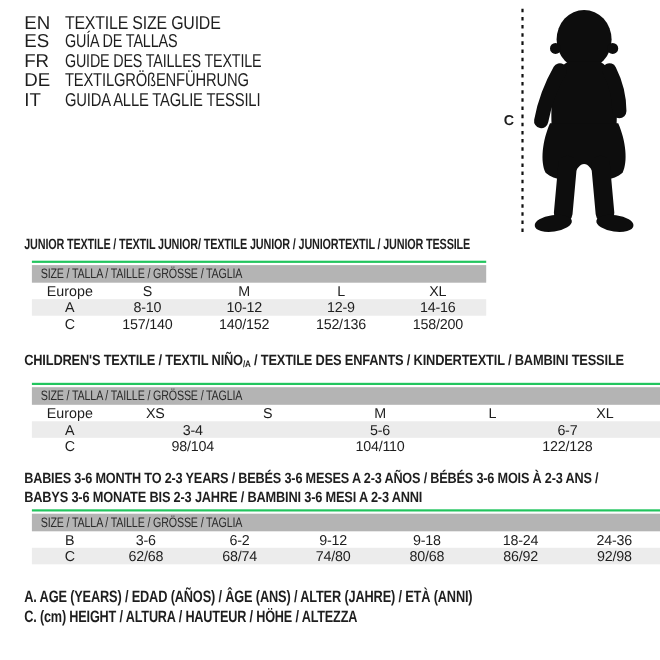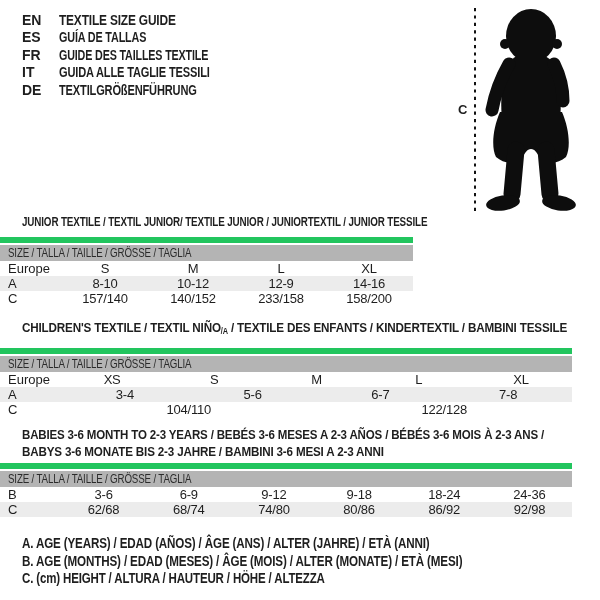--- a/index.html
+++ b/index.html
@@ -1,40 +1,40 @@
 <!DOCTYPE html>
 <html><head>
 <meta charset="utf-8">
 <style>
   html,body{margin:0;padding:0;background:#fff;}
   .page{position:relative;width:600px;height:600px;background:#ffffff;overflow:hidden;
         font-family:"Liberation Sans","DejaVu Sans",sans-serif;color:#1e1e1e;}
   .fit{display:inline-block;white-space:nowrap;transform-origin:left center;letter-spacing:-0.2px;}
 
   
-  .lang{position:absolute;left:22px;top:12px;font-size:14px;font-weight:bold;line-height:17.4px;}
+  .lang{position:absolute;left:22px;top:12px;font-size:17px;font-weight:normal;line-height:17.4px;}
   .lang-row{display:flex;}
   .lang-code{width:37px;flex:0 0 37px;}
 
   
   .figure{position:absolute;left:455px;top:0;width:145px;height:220px;}
   .figure svg{position:absolute;left:0;top:0;}
   .c-label{position:absolute;left:3px;top:102px;font-size:13px;font-weight:bold;}
 
   
   .sec-title{position:absolute;left:22px;font-size:13.5px;font-weight:bold;line-height:17px;}
   .subsm{font-size:8.5px;vertical-align:-2px;}
 
   
-  .size-table{position:absolute;left:0;border-top:6px solid #22c55e;}
+  .size-table{position:absolute;left:29px;border-top:2px solid #22c55e;}
   .st-head{margin-top:2px;height:16px;line-height:16px;background:#b4b4b4;padding-left:8px;
            font-size:12.5px;color:#2b2b2b;}
   .st-row{display:flex;height:15px;line-height:15px;font-size:13px;}
   .shaded{background:#ececec;}
-  .st-label{width:61px;flex:0 0 61px;padding-left:8px;box-sizing:border-box;}
+  .st-label{width:61px;flex:0 0 61px;padding-left:8px;box-sizing:border-box;text-align:center;}
   .st-cell{flex:1;text-align:center;letter-spacing:-0.2px;}
 
   
   .foot{position:absolute;left:22px;top:534px;font-size:15px;font-weight:bold;line-height:17.5px;}
 </style>
 </head>
 <body>
 
 <div class="page">
 
@@ -45,26 +45,26 @@
     </div>
     <div class="lang-row">
       <span class="lang-code">ES</span>
       <span class="fit" style="transform: scaleX(0.771429);">GUÍA DE TALLAS</span>
     </div>
     <div class="lang-row">
       <span class="lang-code">FR</span>
       <span class="fit" style="transform: scaleX(0.766667);">GUIDE DES TAILLES TEXTILE</span>
     </div>
     <div class="lang-row">
+      <span class="lang-code">DE</span>
+      <span class="fit" style="transform: scaleX(0.790123);">TEXTILGRÖßENFÜHRUNG</span>
+    </div>
+    <div class="lang-row">
       <span class="lang-code">IT</span>
       <span class="fit" style="transform: scaleX(0.79096);">GUIDA ALLE TAGLIE TESSILI</span>
-    </div>
-    <div class="lang-row">
-      <span class="lang-code">DE</span>
-      <span class="fit" style="transform: scaleX(0.790123);">TEXTILGRÖßENFÜHRUNG</span>
     </div>
   </div>
 
   <div class="figure">
     <svg width="145" height="220" viewBox="0 0 145 220">
       <line x1="20" y1="8" x2="20" y2="211" stroke="#111111" stroke-width="2" stroke-dasharray="3.2,4.2"></line>
       <g fill="#0d0d0d">
         <ellipse cx="76" cy="36" rx="25" ry="27"></ellipse>
         <circle cx="50" cy="44" r="5"></circle>
         <circle cx="102" cy="44" r="5"></circle>
@@ -99,21 +99,21 @@
       <span class="st-label">A</span>
       <span class="st-cell">8-10</span>
       <span class="st-cell">10-12</span>
       <span class="st-cell">12-9</span>
       <span class="st-cell">14-16</span>
     </div>
     <div class="st-row">
       <span class="st-label">C</span>
       <span class="st-cell">157/140</span>
       <span class="st-cell">140/152</span>
-      <span class="st-cell">233/158</span>
+      <span class="st-cell">152/136</span>
       <span class="st-cell">158/200</span>
     </div>
   </div>
 
   <div class="sec-title" style="top:319px;">
     <span class="fit" style="transform: scaleX(0.865079);"><span>CHILDREN'S TEXTILE / TEXTIL NIÑO</span><span class="subsm">/A</span><span> / TEXTILE DES ENFANTS / KINDERTEXTIL / BAMBINI TESSILE</span></span>
   </div>
   <div class="size-table" style="top:348px;width:572px;">
     <div class="st-head">
       <span class="fit" style="transform: scaleX(0.778723);">SIZE / TALLA / TAILLE / GRÖSSE / TAGLIA</span>
@@ -124,56 +124,55 @@
       <span class="st-cell">S</span>
       <span class="st-cell">M</span>
       <span class="st-cell">L</span>
       <span class="st-cell">XL</span>
     </div>
     <div class="st-row shaded">
       <span class="st-label">A</span>
       <span class="st-cell">3-4</span>
       <span class="st-cell">5-6</span>
       <span class="st-cell">6-7</span>
-      <span class="st-cell">7-8</span>
     </div>
     <div class="st-row">
       <span class="st-label">C</span>
+      <span class="st-cell">98/104</span>
       <span class="st-cell">104/110</span>
       <span class="st-cell">122/128</span>
     </div>
   </div>
 
   <div class="sec-title" style="top:426px;">
     <div><span class="fit" style="transform: scaleX(0.854337);">BABIES 3-6 MONTH TO 2-3 YEARS / BEBÉS 3-6 MESES A 2-3 AÑOS / BÉBÉS 3-6 MOIS À 2-3 ANS /</span></div>
     <div><span class="fit" style="transform: scaleX(0.861905);">BABYS 3-6 MONATE BIS 2-3 JAHRE / BAMBINI 3-6 MESI A 2-3 ANNI</span></div>
   </div>
   <div class="size-table" style="top:463px;width:572px;">
     <div class="st-head">
       <span class="fit" style="transform: scaleX(0.778723);">SIZE / TALLA / TAILLE / GRÖSSE / TAGLIA</span>
     </div>
     <div class="st-row">
       <span class="st-label">B</span>
       <span class="st-cell">3-6</span>
-      <span class="st-cell">6-9</span>
+      <span class="st-cell">6-2</span>
       <span class="st-cell">9-12</span>
       <span class="st-cell">9-18</span>
       <span class="st-cell">18-24</span>
       <span class="st-cell">24-36</span>
     </div>
     <div class="st-row shaded">
       <span class="st-label">C</span>
       <span class="st-cell">62/68</span>
       <span class="st-cell">68/74</span>
       <span class="st-cell">74/80</span>
-      <span class="st-cell">80/86</span>
+      <span class="st-cell">80/68</span>
       <span class="st-cell">86/92</span>
       <span class="st-cell">92/98</span>
     </div>
   </div>
 
   <div class="foot">
     <div><span class="fit" style="transform: scaleX(0.775229);">A. AGE (YEARS) / EDAD (AÑOS) / ÂGE (ANS) / ALTER (JAHRE) / ETÀ (ANNI)</span></div>
-    <div><span class="fit" style="transform: scaleX(0.776596);">B. AGE (MONTHS) / EDAD (MESES) / ÂGE (MOIS) / ALTER (MONATE) / ETÀ (MESI)</span></div>
     <div><span class="fit" style="transform: scaleX(0.767584);">C. (cm) HEIGHT / ALTURA / HAUTEUR / HÖHE / ALTEZZA</span></div>
   </div>
 
 </div>
 
 </body></html>

